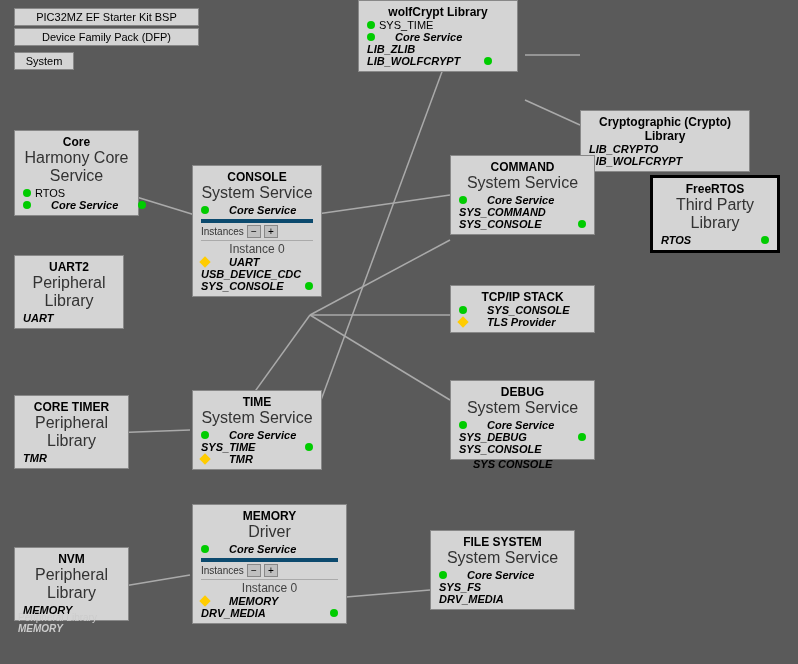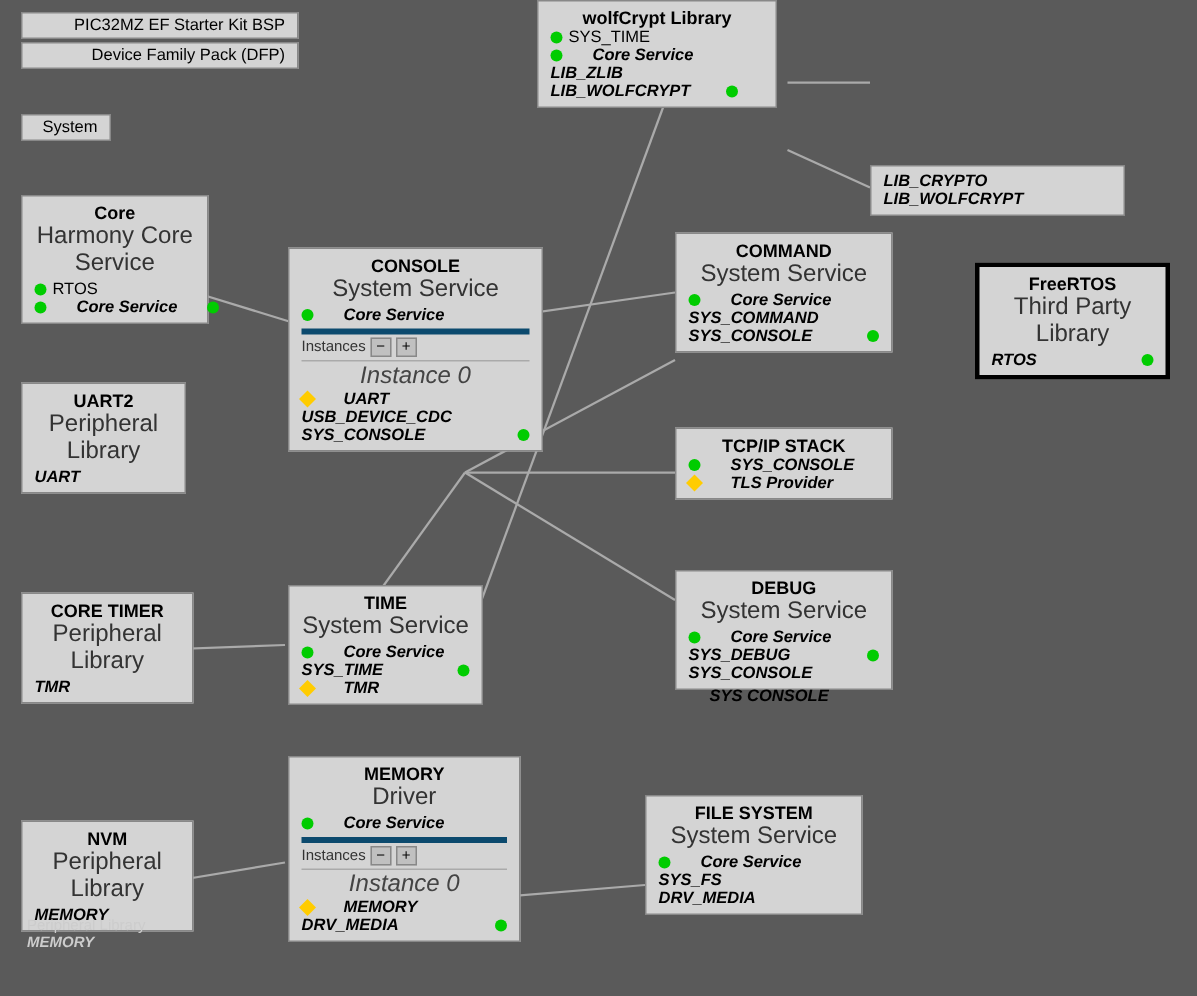--- a/index.html
+++ b/index.html
@@ -93,34 +93,33 @@
       color: #333;
     }
 
     .instance-block {
       border-top: 1px solid #aaa;
       margin-top: 2px;
       padding-top: 1px;
     }
 
     .instance-label {
-      font-size: 16px;
+      font-size: 12px;
       color: #444;
-      font-style: italic;
     }
 
     .toolbar-btn {
       background: #d4d4d4;
       border: 1px solid #888;
       padding: 2px 8px;
       font-size: 11px;
       cursor: pointer;
       display: block;
       margin-bottom: 2px;
-      text-align: right;
+      text-align: center;
       position: absolute;
     }
 
     svg.connections {
       position: absolute;
       top: 0; left: 0;
       width: 798px;
       height: 664px;
       pointer-events: none;
     }
@@ -146,21 +145,21 @@
   <line x1="55" y1="435" x2="190" y2="430" stroke="#aaa" stroke-width="1.5"></line>
   <line x1="310" y1="430" x2="450" y2="50" stroke="#aaa" stroke-width="1.5"></line>
 
   <line x1="310" y1="600" x2="430" y2="590" stroke="#aaa" stroke-width="1.5"></line>
 
   <line x1="100" y1="590" x2="190" y2="575" stroke="#aaa" stroke-width="1.5"></line>
 </svg>
 
 <div class="toolbar-btn" style="left:14px;top:8px;width:185px;">PIC32MZ EF Starter Kit BSP</div>
 <div class="toolbar-btn" style="left:14px;top:28px;width:185px;">Device Family Pack (DFP)</div>
-<div class="toolbar-btn" style="left:14px;top:52px;width:60px;margin-top:24px;">System</div>
+<div class="toolbar-btn" style="left:14px;top:52px;width:60px;">System</div>
 
 <div class="node-box" style="left:14px;top:130px;width:125px;">
   <div class="node-title">Core</div>
   <div class="node-subtitle">Harmony Core Service</div>
   <div class="node-item">
     <span class="dot-green"></span>
     <span>RTOS</span>
   </div>
   <div class="node-item bold-italic">
     <span class="dot-green"></span>
@@ -211,29 +210,30 @@
   <div class="node-item bold-italic">
     <span>LIB_ZLIB</span>
   </div>
   <div class="node-item bold-italic">
     <span>LIB_WOLFCRYPT</span>
     <span class="dot-green" style="margin-left:4px;"></span>
   </div>
 </div>
 
 <div class="node-box" style="left:580px;top:110px;width:170px;">
+  <div class="node-title">Cryptographic (Crypto) Library</div>
   <div class="node-item bold-italic">
     <span>LIB_CRYPTO</span>
   </div>
   <div class="node-item bold-italic">
     <span>LIB_WOLFCRYPT</span>
   </div>
 </div>
 
-<div class="node-box" style="left:192px;top:165px;width:170px;">
+<div class="node-box" style="left:192px;top:165px;width:130px;">
   <div class="node-title">CONSOLE</div>
   <div class="node-subtitle">System Service</div>
   <div class="node-item bold-italic">
     <span class="dot-green"></span>
     <span>Core Service</span>
   </div>
   <div class="instances-section">
     <div class="instances-header">
       <span>Instances</span>
       <button class="btn-small">−</button>

